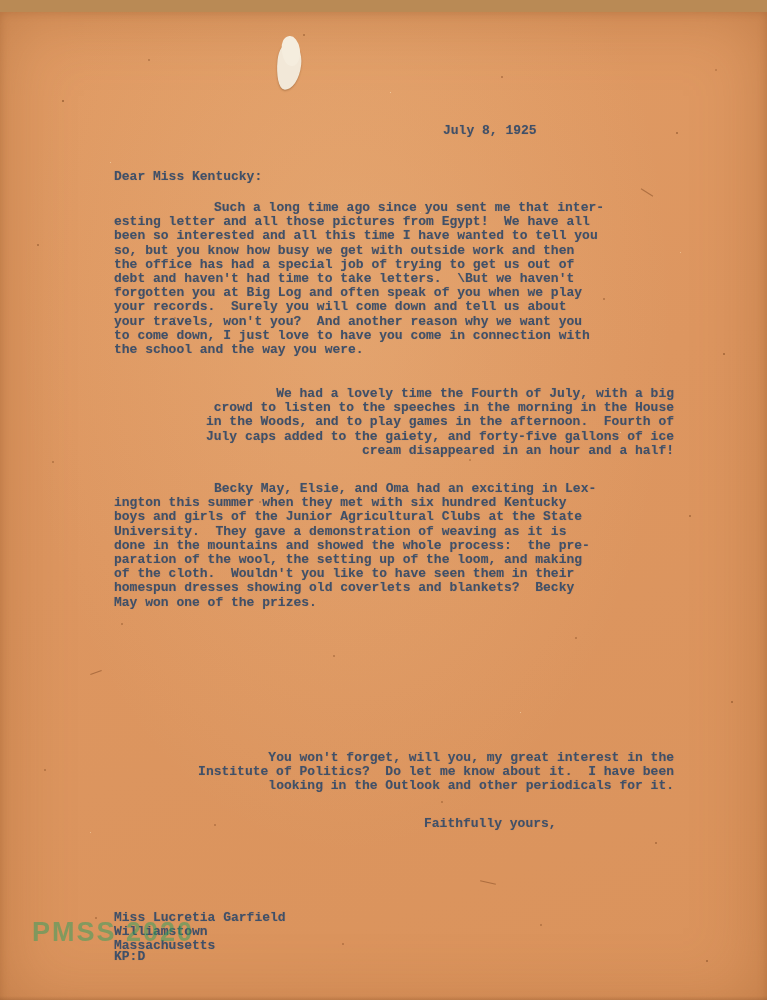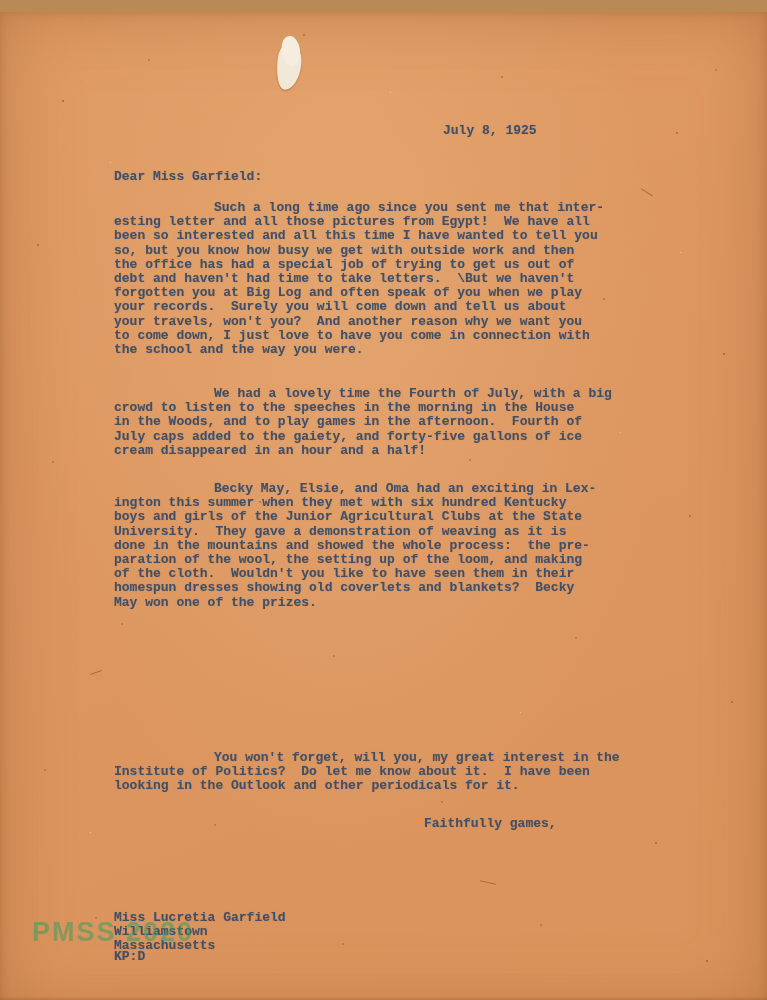--- a/index.html
+++ b/index.html
@@ -20,25 +20,25 @@
     position:absolute;
     white-space:pre;
     font-size:13px;
     line-height:14.2px;
     text-shadow:0 0 1px rgba(62,77,104,0.35);
   }
   .para { left:114px; width:560px; text-indent:100px; }
   .date      { left:443px; top:112px; }
   .salutation{ left:114px; top:158px; }
   .p1 { top:189px; }
-  .p2 { top:375px; }
+  .p2 { top:375px;text-align:right; }
   .p3 { top:470px; }
   .p4 { top:617px; }
   .p5 { top:695px; }
-  .p6 { top:739px; }
+  .p6 { top:739px;text-align:right; }
   .closing   { left:424px; top:805px; }
   .recipient { left:114px; top:899px; }
   .initials  { left:114px; top:938px; }
   .watermark {
     position:absolute; left:32px; top:905px;
     font-family:"Liberation Sans","DejaVu Sans",sans-serif;
     font-size:27px; letter-spacing:2px;
     color:rgba(42,160,96,0.50);
     text-shadow:none;
   }
@@ -100,21 +100,21 @@
   <div class="speck"></div>
   <div class="fleck"></div>
   <div class="fiber fiber1"></div>
   <div class="fiber fiber2"></div>
   <div class="fiber fiber3"></div>
   <div class="tear"></div>
   <div class="tear2"></div>
 
   <div class="txt date">July 8, 1925</div>
 
-  <div class="txt salutation">Dear Miss Garfield:</div>
+  <div class="txt salutation">Dear Miss Kentucky:</div>
 
   <div class="txt para p1">Such a long time ago since you sent me that inter-
 esting letter and all those pictures from Egypt!  We have all
 been so interested and all this time I have wanted to tell you
 so, but you know how busy we get with outside work and then
 the office has had a special job of trying to get us out of
 debt and haven't had time to take letters.  \But we haven't
 forgotten you at Big Log and often speak of you when we play
 your records.  Surely you will come down and tell us about
 your travels, won't you?  And another reason why we want you
@@ -131,21 +131,21 @@
 University.  They gave a demonstration of weaving as it is
 done in the mountains and showed the whole process:  the pre-
 paration of the wool, the setting up of the loom, and making
 of the cloth.  Wouldn't you like to have seen them in their
 homespun dresses showing old coverlets and blankets?  Becky
 May won one of the prizes.</div>
   <div class="txt para p6">You won't forget, will you, my great interest in the
 Institute of Politics?  Do let me know about it.  I have been
 looking in the Outlook and other periodicals for it.</div>
 
-  <div class="txt closing">Faithfully games,</div>
+  <div class="txt closing">Faithfully yours,</div>
 
   <div class="txt recipient">Miss Lucretia Garfield
 Williamstown
 Massachusetts</div>
 
   <div class="txt initials">KP:D</div>
 
   <div class="watermark">PMSS 2020</div>
 
   <div class="bottom-edge"></div>

